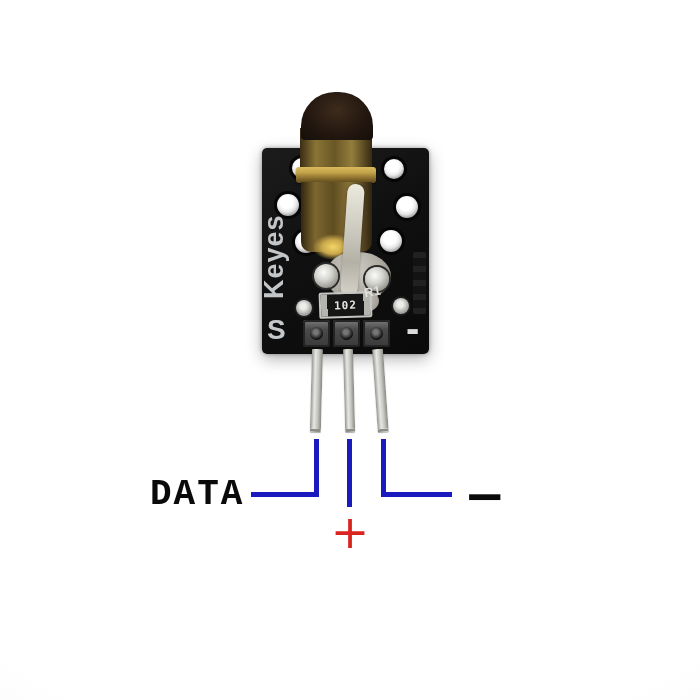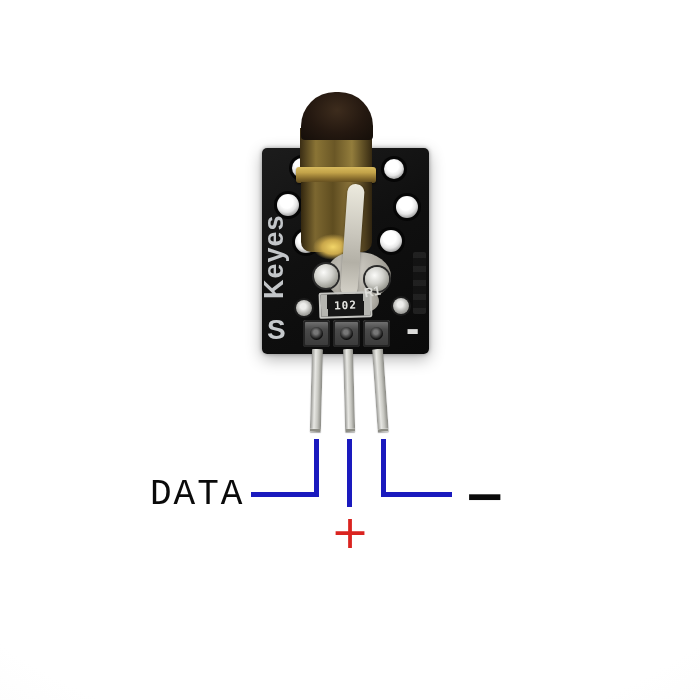--- a/index.html
+++ b/index.html
@@ -140,21 +140,21 @@
   
   .wire{position:absolute;background:var(--wire-blue,#1a1abe);}
   .wL-v{left:314px;top:439px;width:5px;height:58px;}
   .wL-h{left:251px;top:492px;width:68px;height:5px;}
   .wM-v{left:347px;top:439px;width:5px;height:68px;}
   .wR-v{left:381px;top:439px;width:5px;height:58px;}
   .wR-h{left:381px;top:492px;width:71px;height:5px;}
   
   .data-label{
     position:absolute;left:150px;top:477px;
-    font-family:"Liberation Mono",monospace;font-weight:normal;
+    font-family:"Liberation Mono",monospace;font-weight:bold;
     font-size:36px;line-height:36px;letter-spacing:2px;
     color:var(--label-black,#0a0a0a);
   }
   .plus-label{
     position:absolute;left:350px;top:509px;transform:translateX(-50%);
     font-family:"DejaVu Sans",sans-serif;font-size:46px;line-height:46px;
     color:var(--plus-red,#da2420);
   }
   .minus-label{
     position:absolute;left:464px;top:471px;

